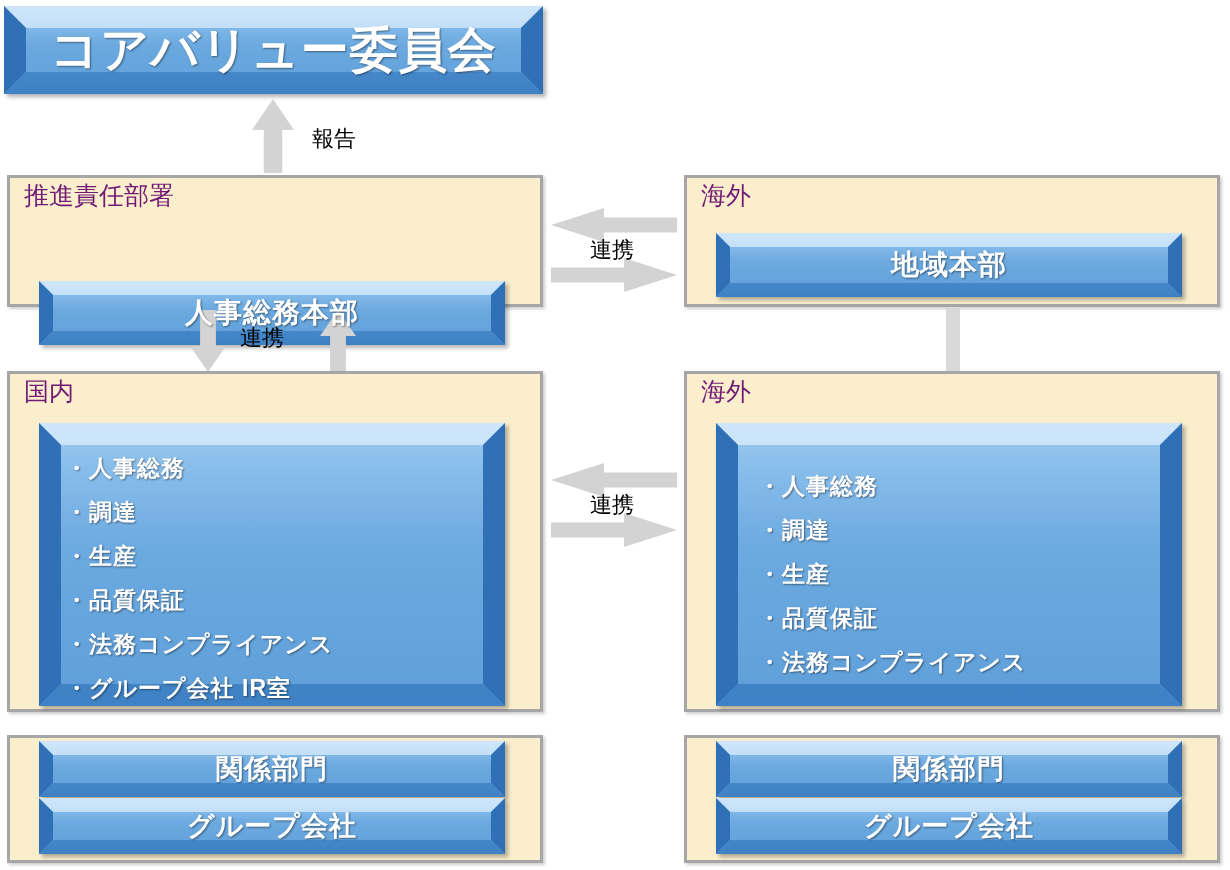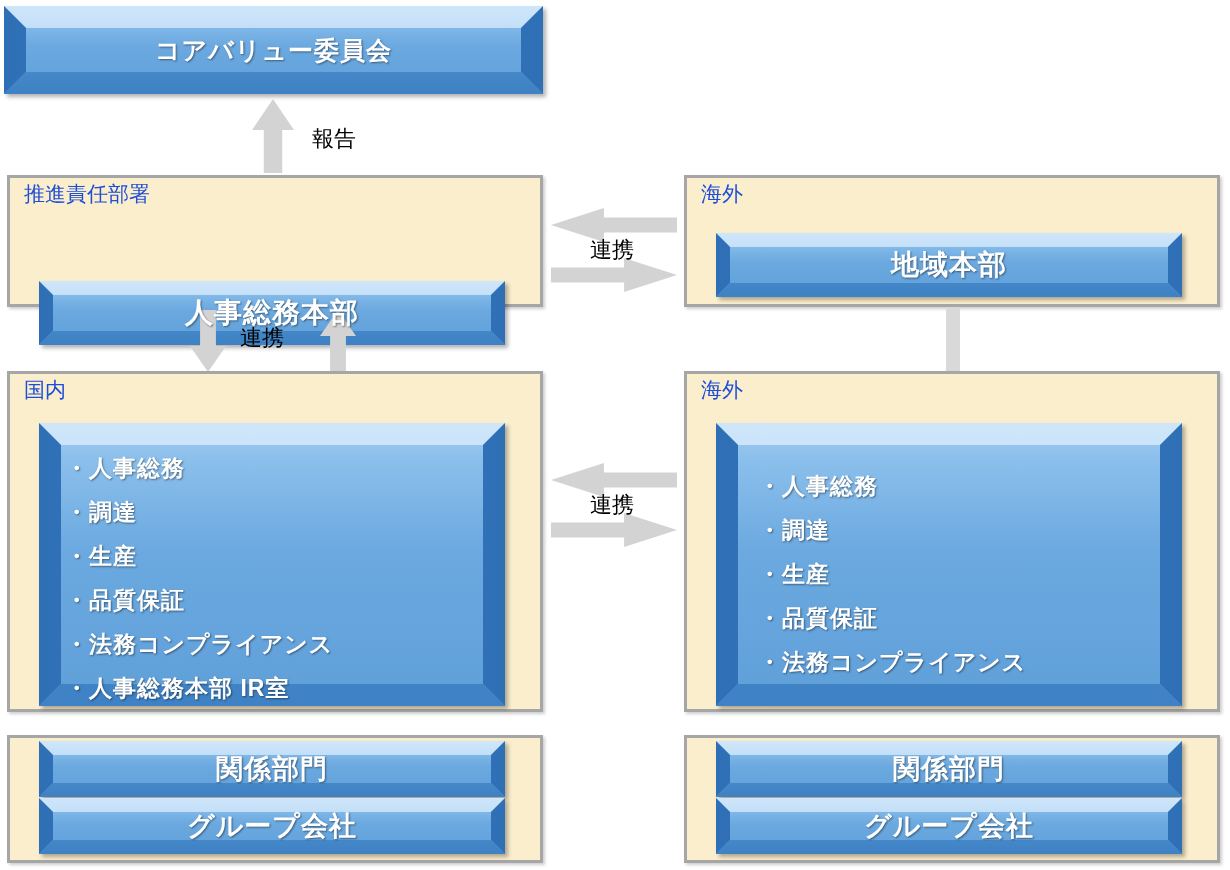--- a/index.html
+++ b/index.html
@@ -15,22 +15,22 @@
   .panel{
     position:absolute;
     background:#fbeecd;
     border:3px solid #a6a6a6;
     box-sizing:border-box;
     box-shadow:2px 2px 3px rgba(0,0,0,.20);
   }
   .panel-label{
     position:absolute;
     left:14px;top:4px;
-    font-size:21px;
-    color:#1d4ed8;
+    font-size:25px;
+    color:#701a75;
     line-height:1.1;
     white-space:nowrap;
   }
 
   
   .bevel{
     position:absolute;
     box-sizing:border-box;
     background:
       linear-gradient(180deg,#a8cdf0 0%,#8cc0ec 12%,#6ba9e0 45%,#5f9fd8 100%);
@@ -109,21 +109,21 @@
 </head>
 <body>
 
 <div id="stage">
 
   <div class="bevel" style="left:4px;top:6px;width:539px;height:88px;">
     <div class="fc top"></div>
     <div class="fc left"></div>
     <div class="fc right"></div>
     <div class="fc bottom"></div>
-    <div class="txt" style="font-size:25px;">コアバリュー委員会</div>
+    <div class="txt" style="font-size:48px;">コアバリュー委員会</div>
   </div>
 
   <div class="arrow arrow-up" style="left:252px;top:99px;width:42px;height:74px;"></div>
   <div class="arrow-label" style="left:312px;top:128px;">報告</div>
 
   <div class="panel" style="left:7px;top:175px;width:536px;height:132px;">
     <div class="panel-label">推進責任部署</div>
   </div>
   <div class="bevel thin" style="left:39px;top:233px;width:466px;height:64px;margin-top:48px;">
     <div class="fc top"></div>
@@ -161,21 +161,21 @@
     <div class="fc top"></div>
     <div class="fc left"></div>
     <div class="fc right"></div>
     <div class="fc bottom"></div>
     <div class="txt">
       <div class="li">・人事総務</div>
       <div class="li">・調達</div>
       <div class="li">・生産</div>
       <div class="li">・品質保証</div>
       <div class="li">・法務コンプライアンス</div>
-      <div class="li">・人事総務本部 IR室</div>
+      <div class="li">・グループ会社 IR室</div>
     </div>
   </div>
 
   <div class="panel" style="left:684px;top:371px;width:536px;height:341px;">
     <div class="panel-label">海外</div>
   </div>
   <div class="bevel listbox" style="left:716px;top:423px;width:466px;height:283px;">
     <div class="fc top"></div>
     <div class="fc left"></div>
     <div class="fc right"></div>

